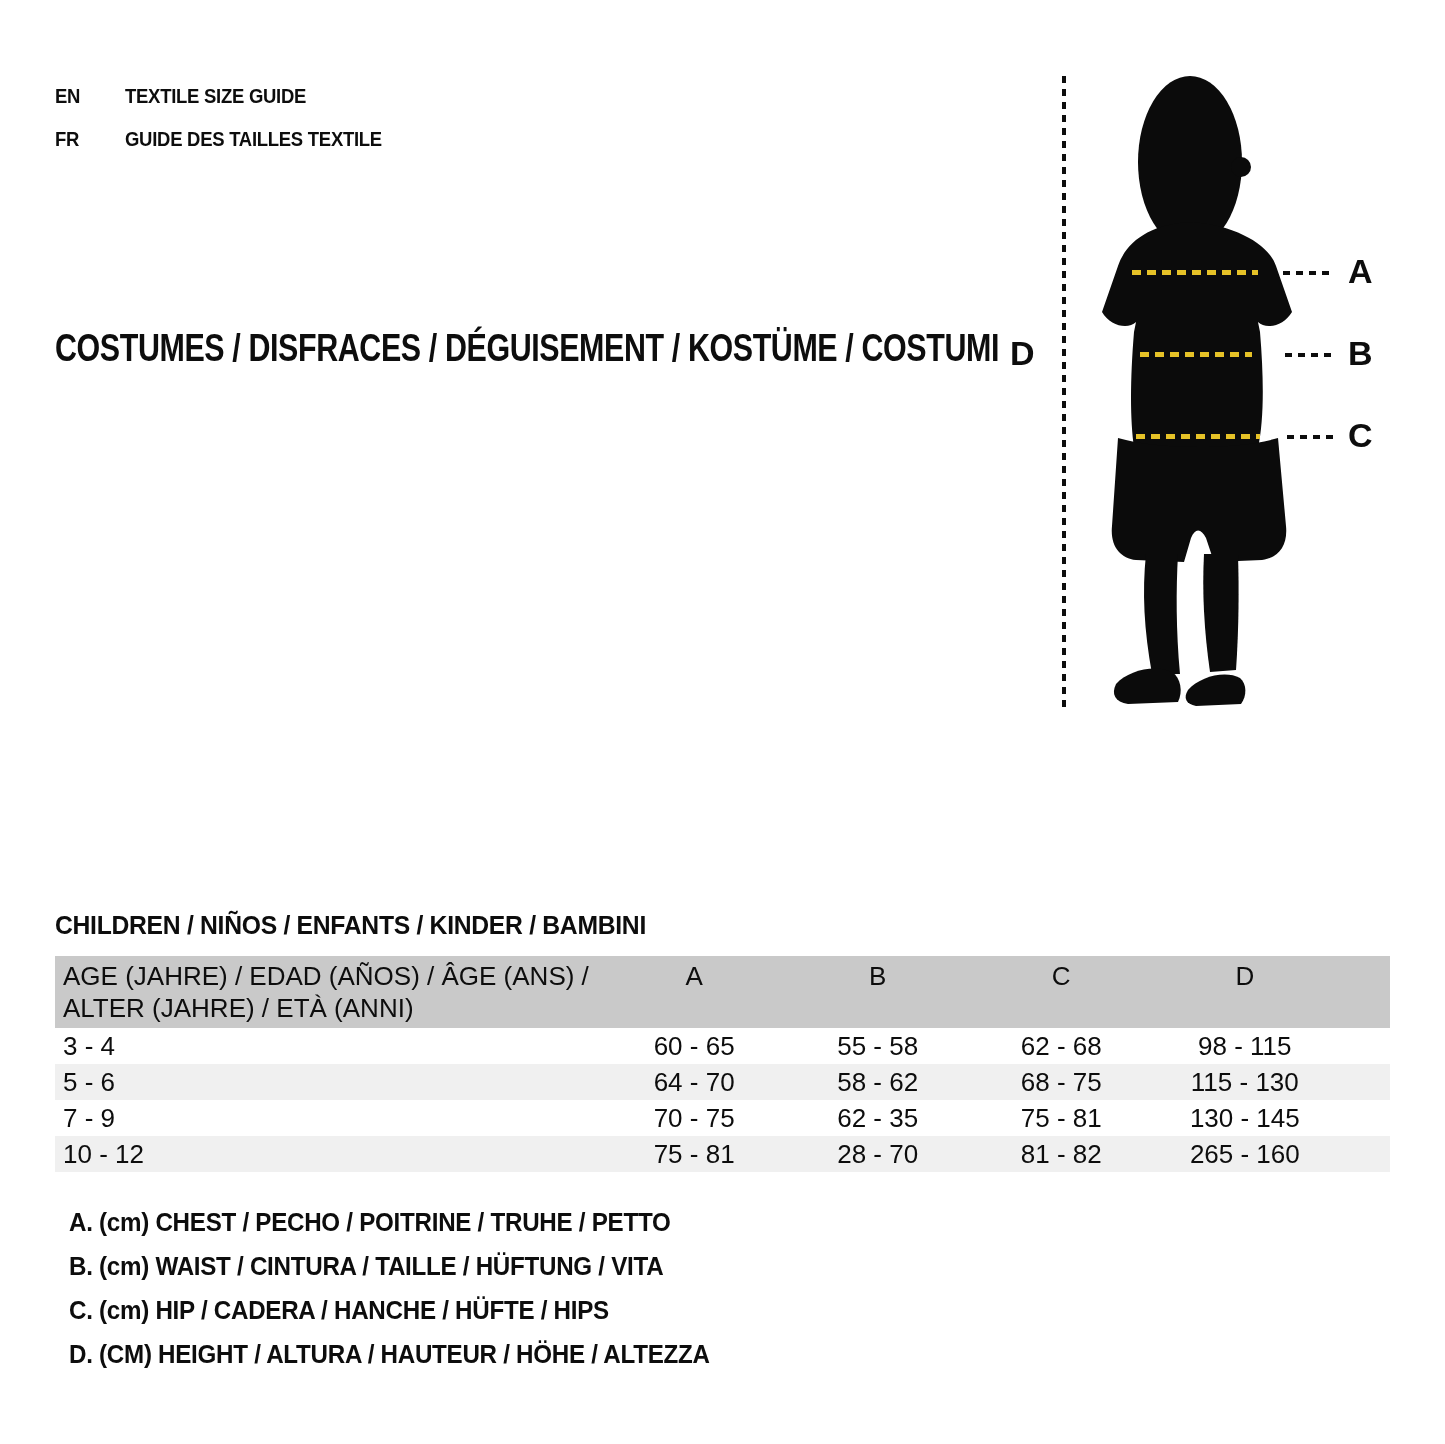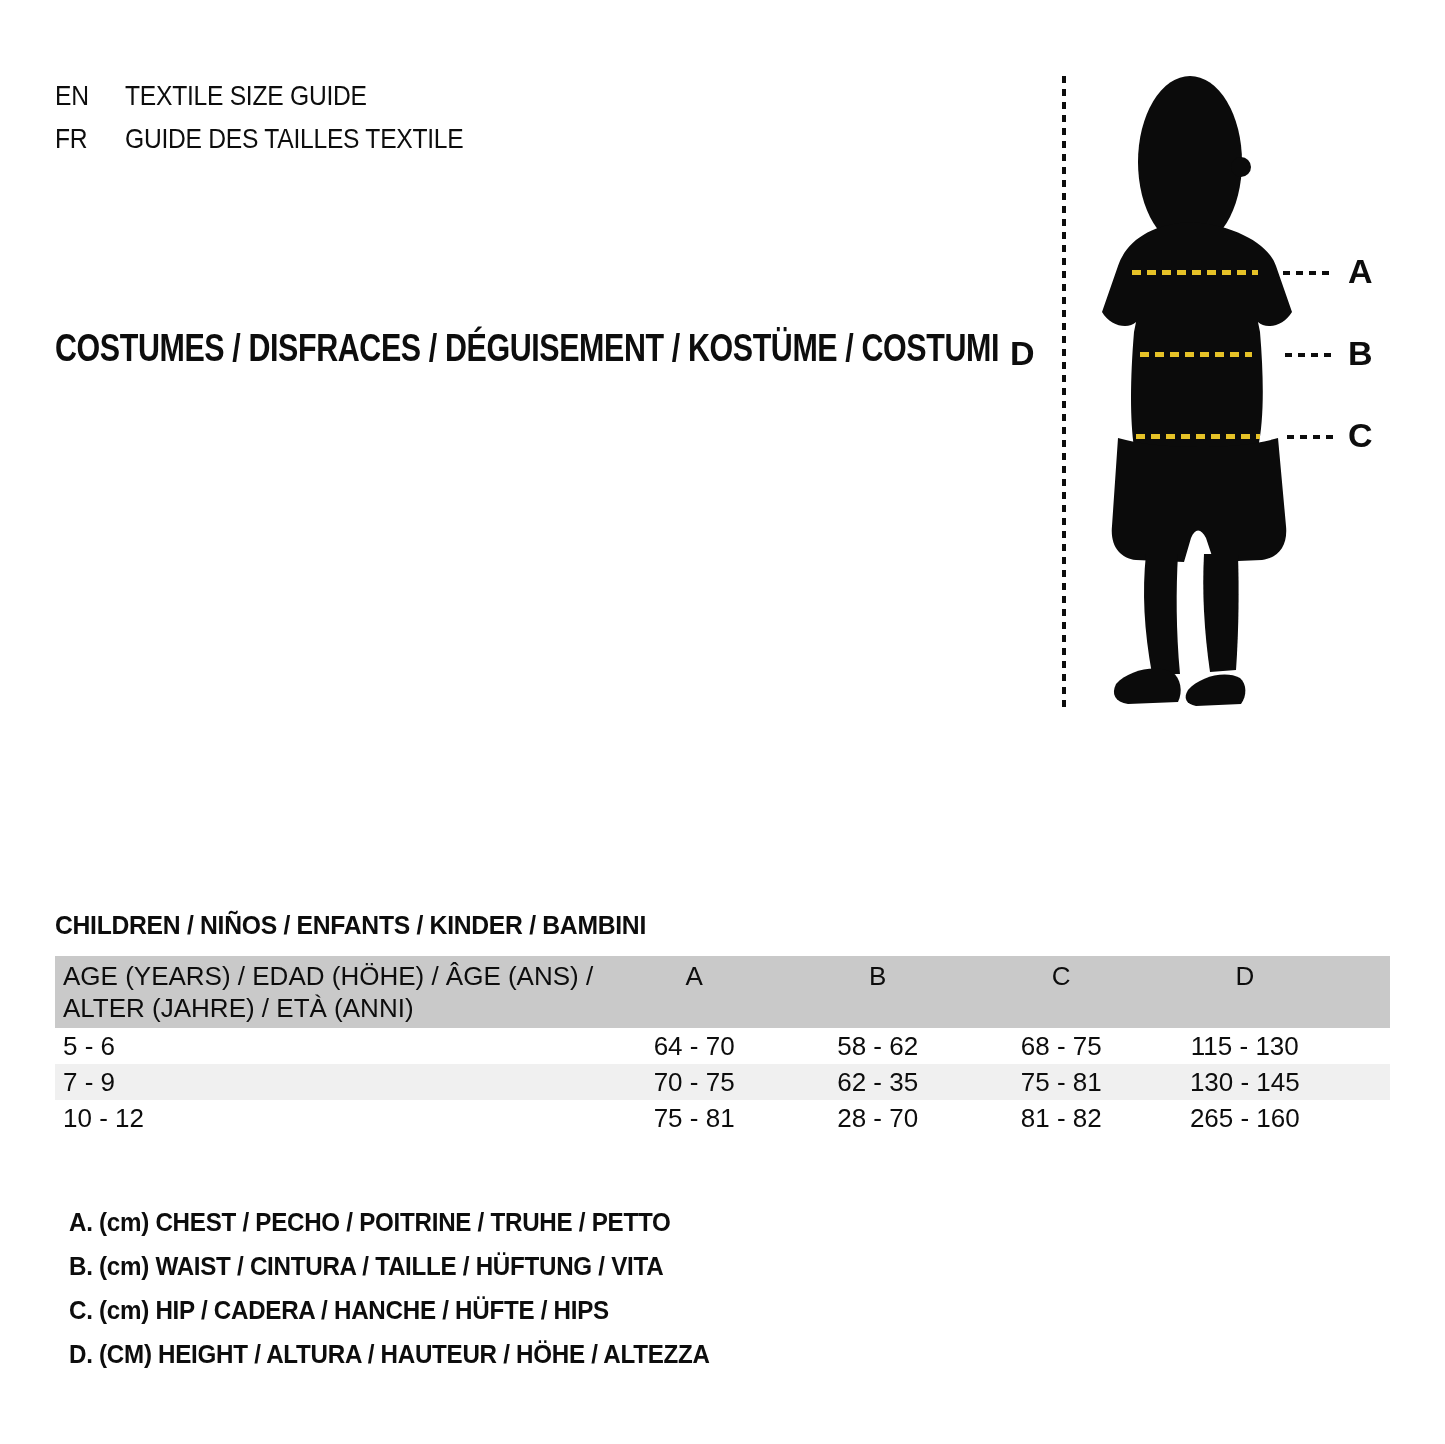--- a/index.html
+++ b/index.html
@@ -9,21 +9,21 @@
     width:1445px; height:1444px;
     background:#ffffff;
     color:#0d0d0d;
     font-family:"Liberation Sans", sans-serif;
     overflow:hidden;
   }
   .cond { display:inline-block; transform:scaleX(0.88); transform-origin:0 50%; white-space:nowrap; }
 
   
   .lang-list { position:absolute; left:55px; top:74px; }
-  .lang-row { display:flex; height:43px; align-items:center; font-size:28px; font-weight:normal; letter-spacing:-0.3px; }
+  .lang-row { display:flex; height:43px; align-items:center; font-size:21px; font-weight:bold; letter-spacing:-0.3px; }
   .lang-code { width:70px; flex:0 0 70px; }
 
   
   .title {
     position:absolute; left:55px; top:326px;
     font-size:39px; font-weight:bold; letter-spacing:-0.5px;
     transform:scaleX(0.78); transform-origin:0 50%; white-space:nowrap;
   }
 
   
@@ -123,31 +123,39 @@
       <col style="width:41%">
         <col style="width:13.75%">
         <col style="width:13.75%">
         <col style="width:13.75%">
         <col style="width:13.75%">
         <col style="width:4%">
     </colgroup>
     <thead>
       <tr>
         <th class="age-th">
-          <span>AGE (YEARS) / EDAD (HÖHE) / ÂGE (ANS) /</span>
+          <span>AGE (JAHRE) / EDAD (AÑOS) / ÂGE (ANS) /</span>
           <span>ALTER (JAHRE) / ETÀ (ANNI)</span>
         </th>
         <th>A</th>
         <th>B</th>
         <th>C</th>
         <th>D</th>
         <th></th>
       </tr>
     </thead>
     <tbody>
+      <tr>
+        <td class="age-cell">3 - 4</td>
+        <td>60 - 65</td>
+        <td>55 - 58</td>
+        <td>62 - 68</td>
+        <td>98 - 115</td>
+        <td></td>
+      </tr>
       <tr>
         <td class="age-cell">5 - 6</td>
         <td>64 - 70</td>
         <td>58 - 62</td>
         <td>68 - 75</td>
         <td>115 - 130</td>
         <td></td>
       </tr>
       <tr>
         <td class="age-cell">7 - 9</td>

